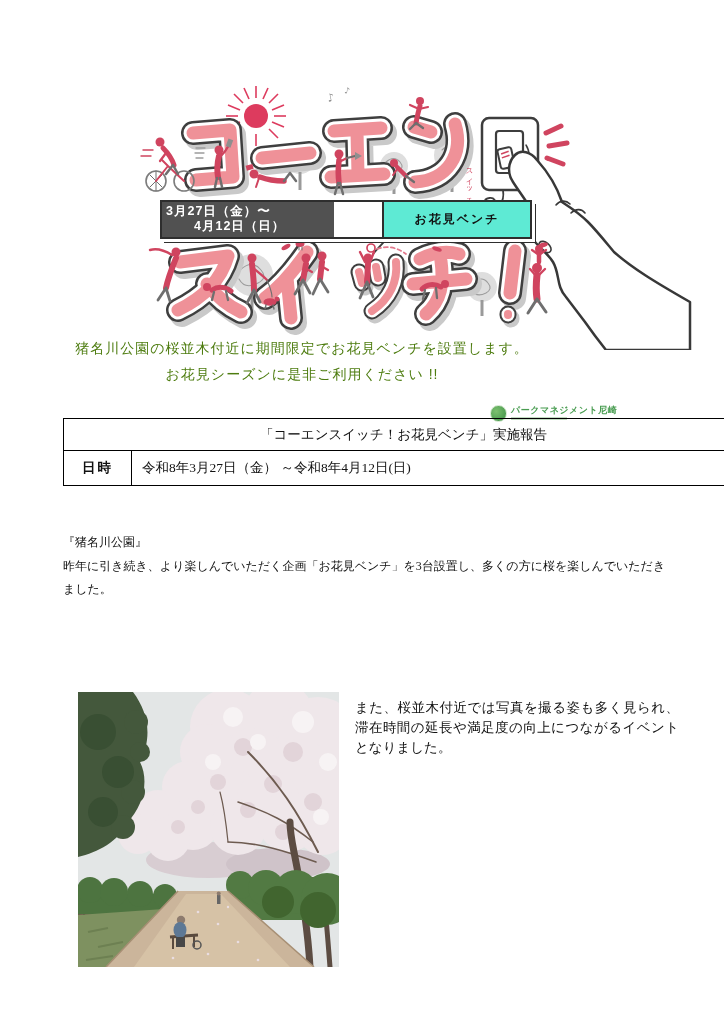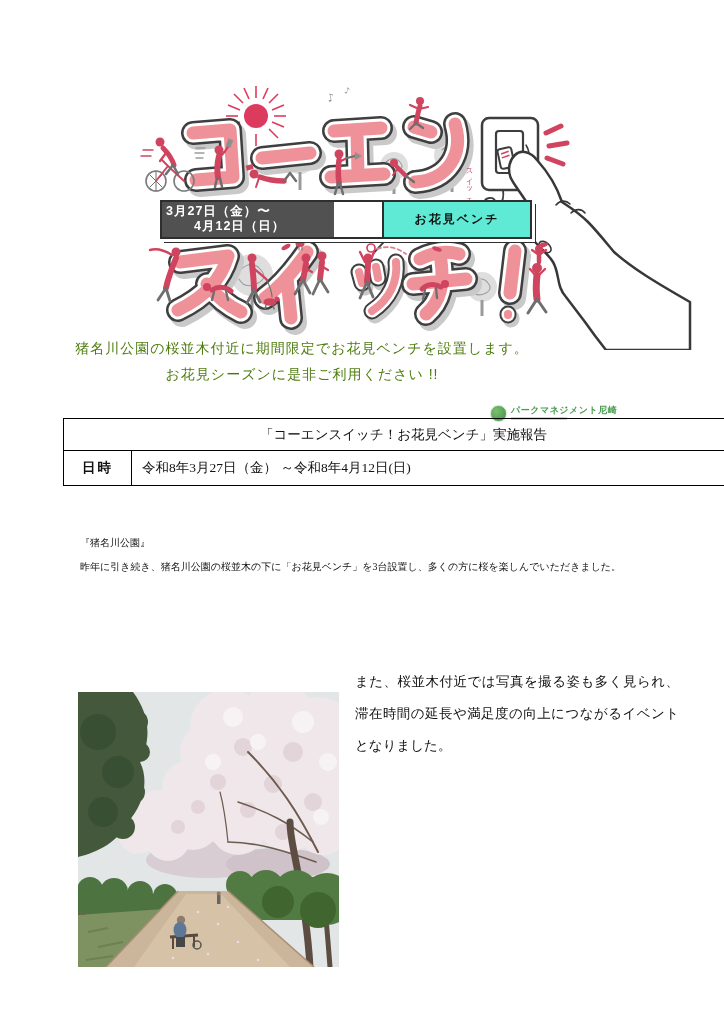--- a/index.html
+++ b/index.html
@@ -42,30 +42,30 @@
              border:1px solid #cfe6cb;}
   .logo-text{font-size:9px;font-weight:bold;color:#4a9d52;line-height:10px;letter-spacing:0.5px;}
   .logo-sub{width:56px;height:2.5px;background:#c2dcc0;margin-top:2px;}
   
   .report{position:absolute;left:63px;top:418px;width:681px;border-collapse:collapse;
           font-family:"Liberation Serif","DejaVu Serif",serif;font-size:13.5px;color:#111;}
   .report td{border:1.2px solid #000;padding:0 10px;}
   .report .ttl{height:31px;text-align:center;}
   .report .lbl{width:47px;text-align:center;height:34px;letter-spacing:2px;font-weight:bold;}
   
-  .bodytext{position:absolute;left:80px;top:531px;width:608px;
-            font-family:"Liberation Serif","DejaVu Serif",serif;font-size:10px;
+  .bodytext{position:absolute;left:63px;top:531px;width:608px;
+            font-family:"Liberation Serif","DejaVu Serif",serif;font-size:12px;
             line-height:23.5px;color:#111;}
   .bodytext p{margin:0;}
   
   .photo{position:absolute;left:78px;top:692px;width:261px;height:275px;}
   
-  .caption{position:absolute;left:355px;top:666px;width:324px;
+  .caption{position:absolute;left:355px;top:698px;width:324px;
            font-family:"Liberation Serif","DejaVu Serif",serif;font-size:13.5px;
-           line-height:32px;color:#111;text-align:justify;}
+           line-height:20px;color:#111;text-align:justify;}
 </style>
 </head>
 <body>
 
 <div class="page">
 
   <div class="header-art" role="img" aria-label="コーエンスイッチ！">
     <svg width="724" height="350" viewBox="0 0 724 350">
       <defs>
         <path id="Lko" d="M193 133 L230 130 L233 177 L196 180"></path>
@@ -360,21 +360,21 @@
       </tr>
       <tr>
         <td class="lbl">日時</td>
         <td>令和8年3月27日（金） ～令和8年4月12日(日)</td>
       </tr>
     </tbody>
   </table>
 
   <div class="bodytext">
     <p>『猪名川公園』</p>
-    <p>昨年に引き続き、猪名川公園の桜並木の下に「お花見ベンチ」を3台設置し、多くの方に桜を楽しんでいただきました。</p>
+    <p>昨年に引き続き、より楽しんでいただく企画「お花見ベンチ」を3台設置し、多くの方に桜を楽しんでいただきました。</p>
   </div>
 
   <div class="photo">
     <svg width="261" height="275" viewBox="0 0 261 275">
       <rect x="0" y="0" width="261" height="275" fill="#e3e6e6"></rect>
 
       <ellipse cx="130" cy="168" rx="62" ry="18" fill="#d8cdd2"></ellipse>
       <ellipse cx="200" cy="172" rx="52" ry="16" fill="#cfc3c9"></ellipse>
 
       <g fill="#efe7ea">

